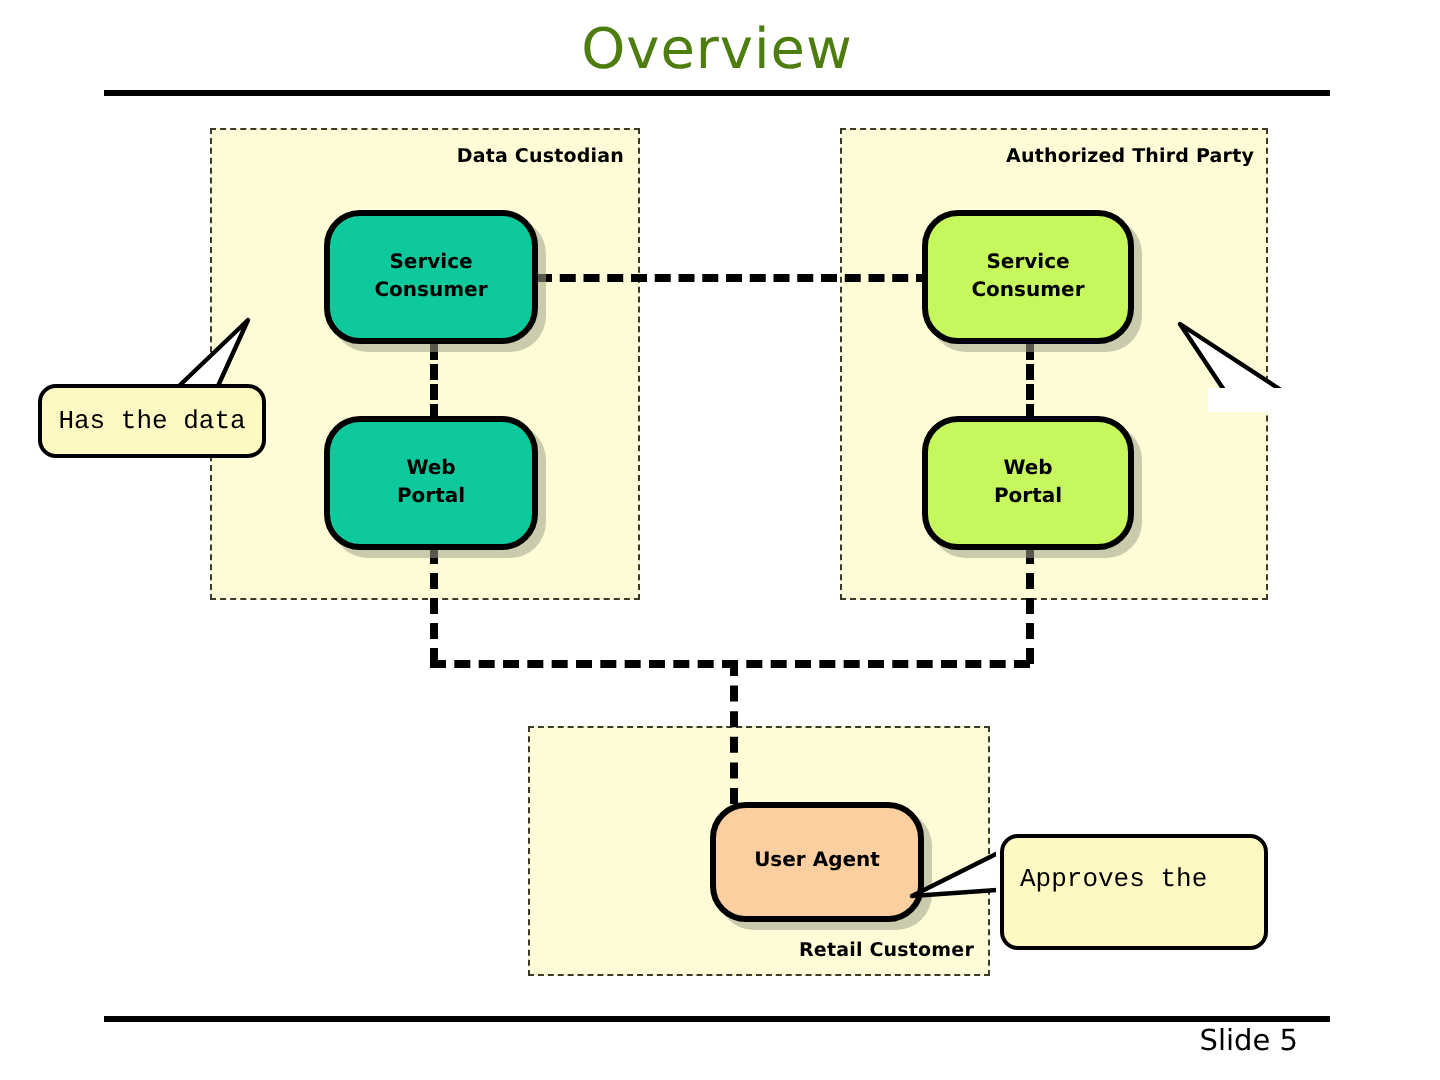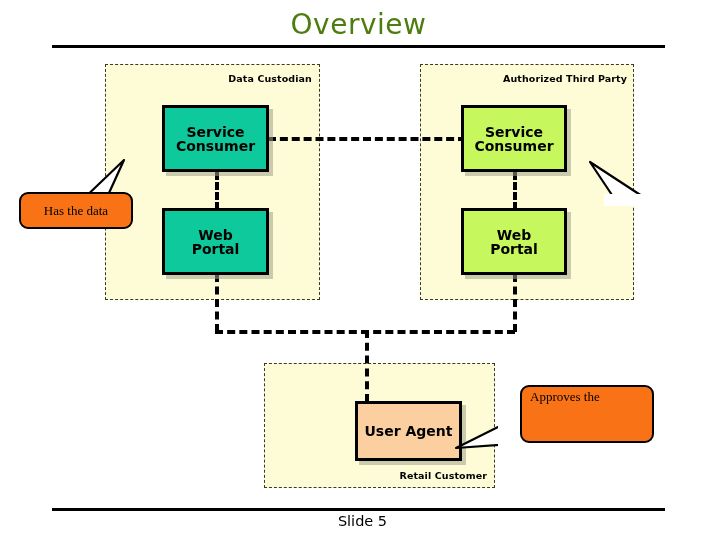--- a/index.html
+++ b/index.html
@@ -42,24 +42,24 @@
     left: 52px;
     width: 613px;
     height: 3px;
     background: #000;
   }
   .rule-top { top: 45px; }
   .rule-bottom { top: 508px; }
 
   .slide-num {
     position: absolute;
-    left: 56px;
+    left: 36px;
     top: 511px;
     width: 613px;
-    text-align: center;
+    text-align: right;
     font-size: 14.5px;
     font-family: "DejaVu Sans", sans-serif;
     color: #000;
     line-height: 20px;
   }
 
   
   .zone {
     position: absolute;
     background: #fdfcd6;
@@ -74,26 +74,26 @@
     color: #000;
     white-space: nowrap;
     letter-spacing: 0.1px;
   }
 
   
   .node {
     position: absolute;
     box-sizing: border-box;
     border: 3.5px solid #000;
-    border-radius: 0;
+    border-radius: 18px;
     display: flex;
     align-items: center;
     justify-content: center;
     text-align: center;
-    font-size: 14px;
+    font-size: 10px;
     font-weight: bold;
     line-height: 14px;
     font-family: "DejaVu Sans", sans-serif;
     color: #000;
     box-shadow: 4px 4px 0 0 rgba(160,160,140,0.55);
     z-index: 5;
   }
 
   
   .conn-v {
@@ -106,28 +106,28 @@
     position: absolute;
     height: 0;
     border-top: 4px dashed #000;
     z-index: 2;
   }
 
   
   .callout {
     position: absolute;
     box-sizing: border-box;
-    background: #f97316;
+    background: #fef9c3;
     border: 2.2px solid #000;
     border-radius: 9px;
     font-size: 13px;
     line-height: 17px;
-    font-family: Liberation Serif, serif;
-    color: #000;
-    padding: 1px 8px;
+    font-family: Liberation Mono, monospace;
+    color: #000;
+    padding: 12px 8px;
     z-index: 20;
   }
   .callout-tail {
     position: absolute;
     z-index: 19;
     overflow: visible;
   }
   .callout-tail svg { display: block; overflow: visible; }
 </style>
 </head>
@@ -216,21 +216,21 @@
       <rect x="34" y="36" width="50" height="12" fill="#ffffff" stroke="none"></rect>
     </svg>
   </div>
 
   <div class="callout-tail" style="left:440px; top:400px; width:110px; height:70px;">
     <svg width="110" height="70" viewBox="0 0 110 70">
       <polygon points="16,48 68,22 72,44" fill="#ffffff" stroke="#000000" stroke-width="2.2" stroke-linejoin="round"></polygon>
       <rect x="58" y="20" width="18" height="28" fill="#ffffff" stroke="none"></rect>
     </svg>
   </div>
-  <div class="callout" style="left:500px; top:385px; width:134px; height:58px;margin-left:20px;">
+  <div class="callout" style="left:500px; top:417px; width:134px; height:58px;">
     <div>
       <div>Approves the</div>
     </div>
   </div>
 
   <div class="rule rule-bottom"></div>
   <div class="slide-num">Slide 5</div>
 
 </div>
 

